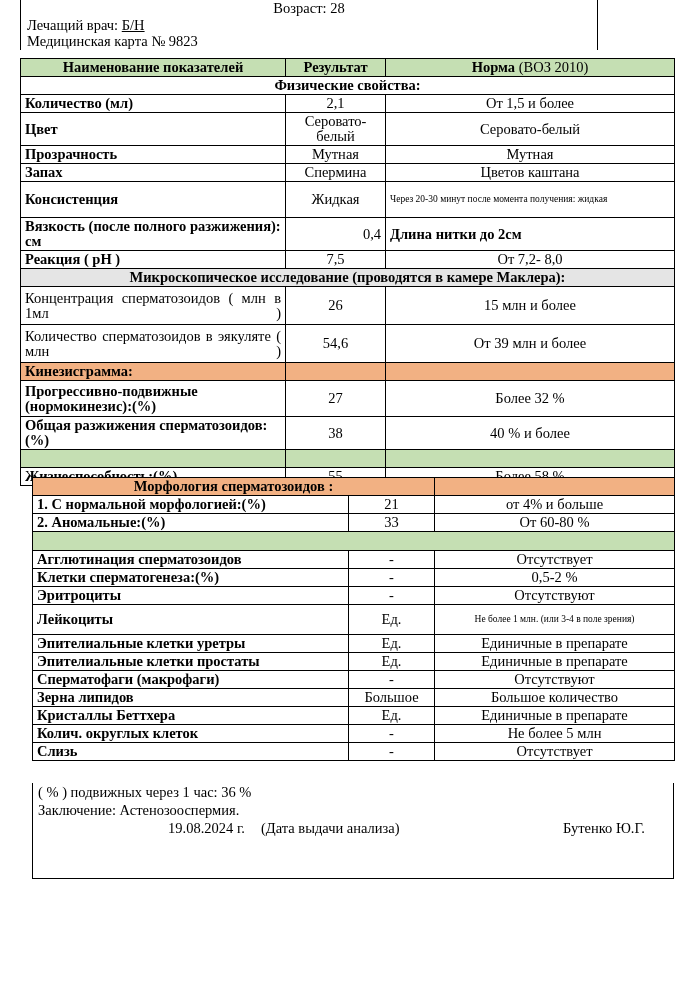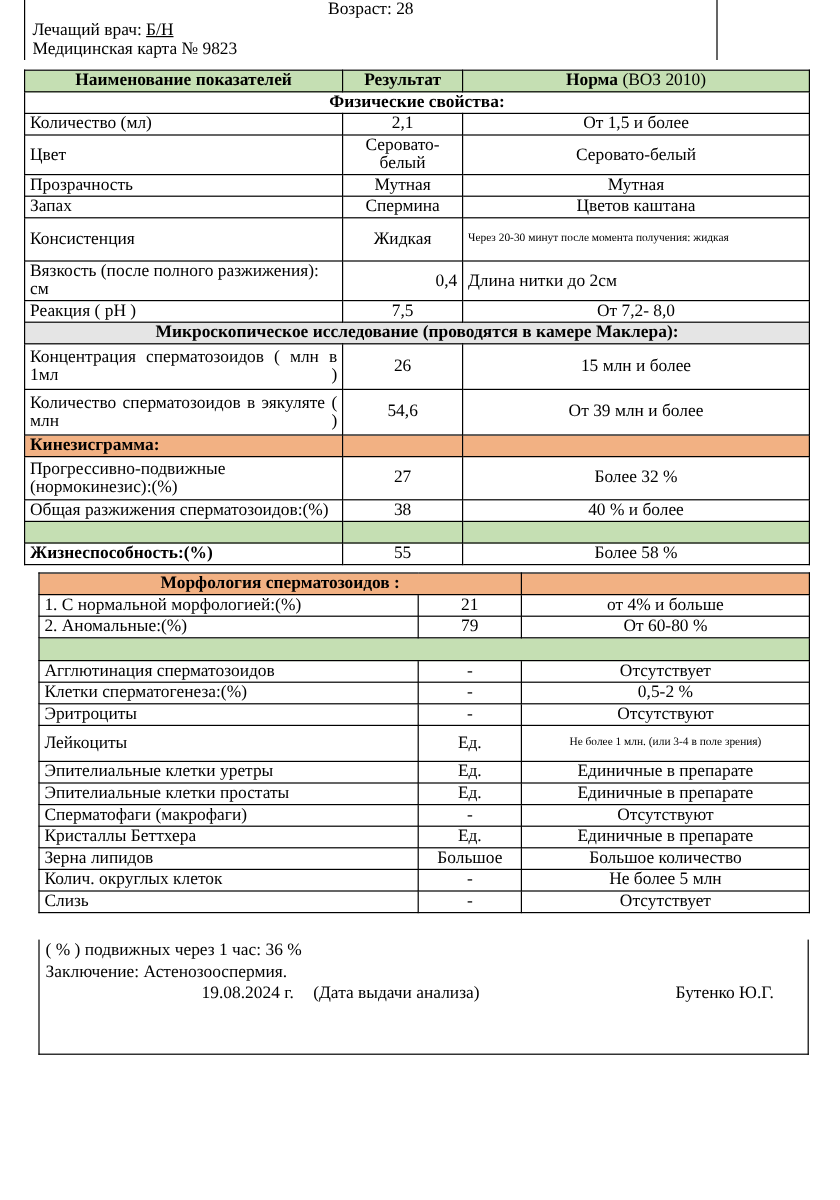--- a/index.html
+++ b/index.html
@@ -65,21 +65,21 @@
     left: 20px;
     top: 58px;
     width: 654px;
   }
   #table-morphology {
     left: 32px;
     top: 477px;
     width: 642px;
   }
 
-  .c-name { text-align: left; }
+  .c-name { text-align: left; font-weight: bold; }
   .c-res  { text-align: center; }
   .c-norm { text-align: center; }
 
   .hdr-green {
     background: #c5dfb3;
     font-weight: bold;
     text-align: center;
   }
   .hdr-green-normal { font-weight: normal; }
   .band-blue {
@@ -268,21 +268,21 @@
         <td class="band-orange"></td>
       </tr>
 
       <tr>
         <td class="c-name">1. С нормальной морфологией:(%)</td>
         <td class="c-res">21</td>
         <td class="c-norm">от 4% и больше</td>
       </tr>
       <tr>
         <td class="c-name">2. Аномальные:(%)</td>
-        <td class="c-res">79</td>
+        <td class="c-res">33</td>
         <td class="c-norm">От 60-80 %</td>
       </tr>
 
       <tr style="height:19px">
         <td class="band-green" colspan="3"></td>
       </tr>
 
       <tr>
         <td class="c-name">Агглютинация сперматозоидов</td>
         <td class="c-res">-</td>
@@ -312,28 +312,28 @@
         <td class="c-name">Эпителиальные клетки простаты</td>
         <td class="c-res">Ед.</td>
         <td class="c-norm">Единичные в препарате</td>
       </tr>
       <tr>
         <td class="c-name">Сперматофаги (макрофаги)</td>
         <td class="c-res">-</td>
         <td class="c-norm">Отсутствуют</td>
       </tr>
       <tr>
+        <td class="c-name">Зерна липидов</td>
+        <td class="c-res">Большое</td>
+        <td class="c-norm">Большое количество</td>
+      </tr>
+      <tr>
         <td class="c-name">Кристаллы Беттхера</td>
         <td class="c-res">Ед.</td>
         <td class="c-norm">Единичные в препарате</td>
-      </tr>
-      <tr>
-        <td class="c-name">Зерна липидов</td>
-        <td class="c-res">Большое</td>
-        <td class="c-norm">Большое количество</td>
       </tr>
       <tr>
         <td class="c-name">Колич. округлых клеток</td>
         <td class="c-res">-</td>
         <td class="c-norm">Не более 5 млн</td>
       </tr>
       <tr>
         <td class="c-name">Слизь</td>
         <td class="c-res">-</td>
         <td class="c-norm">Отсутствует</td>

